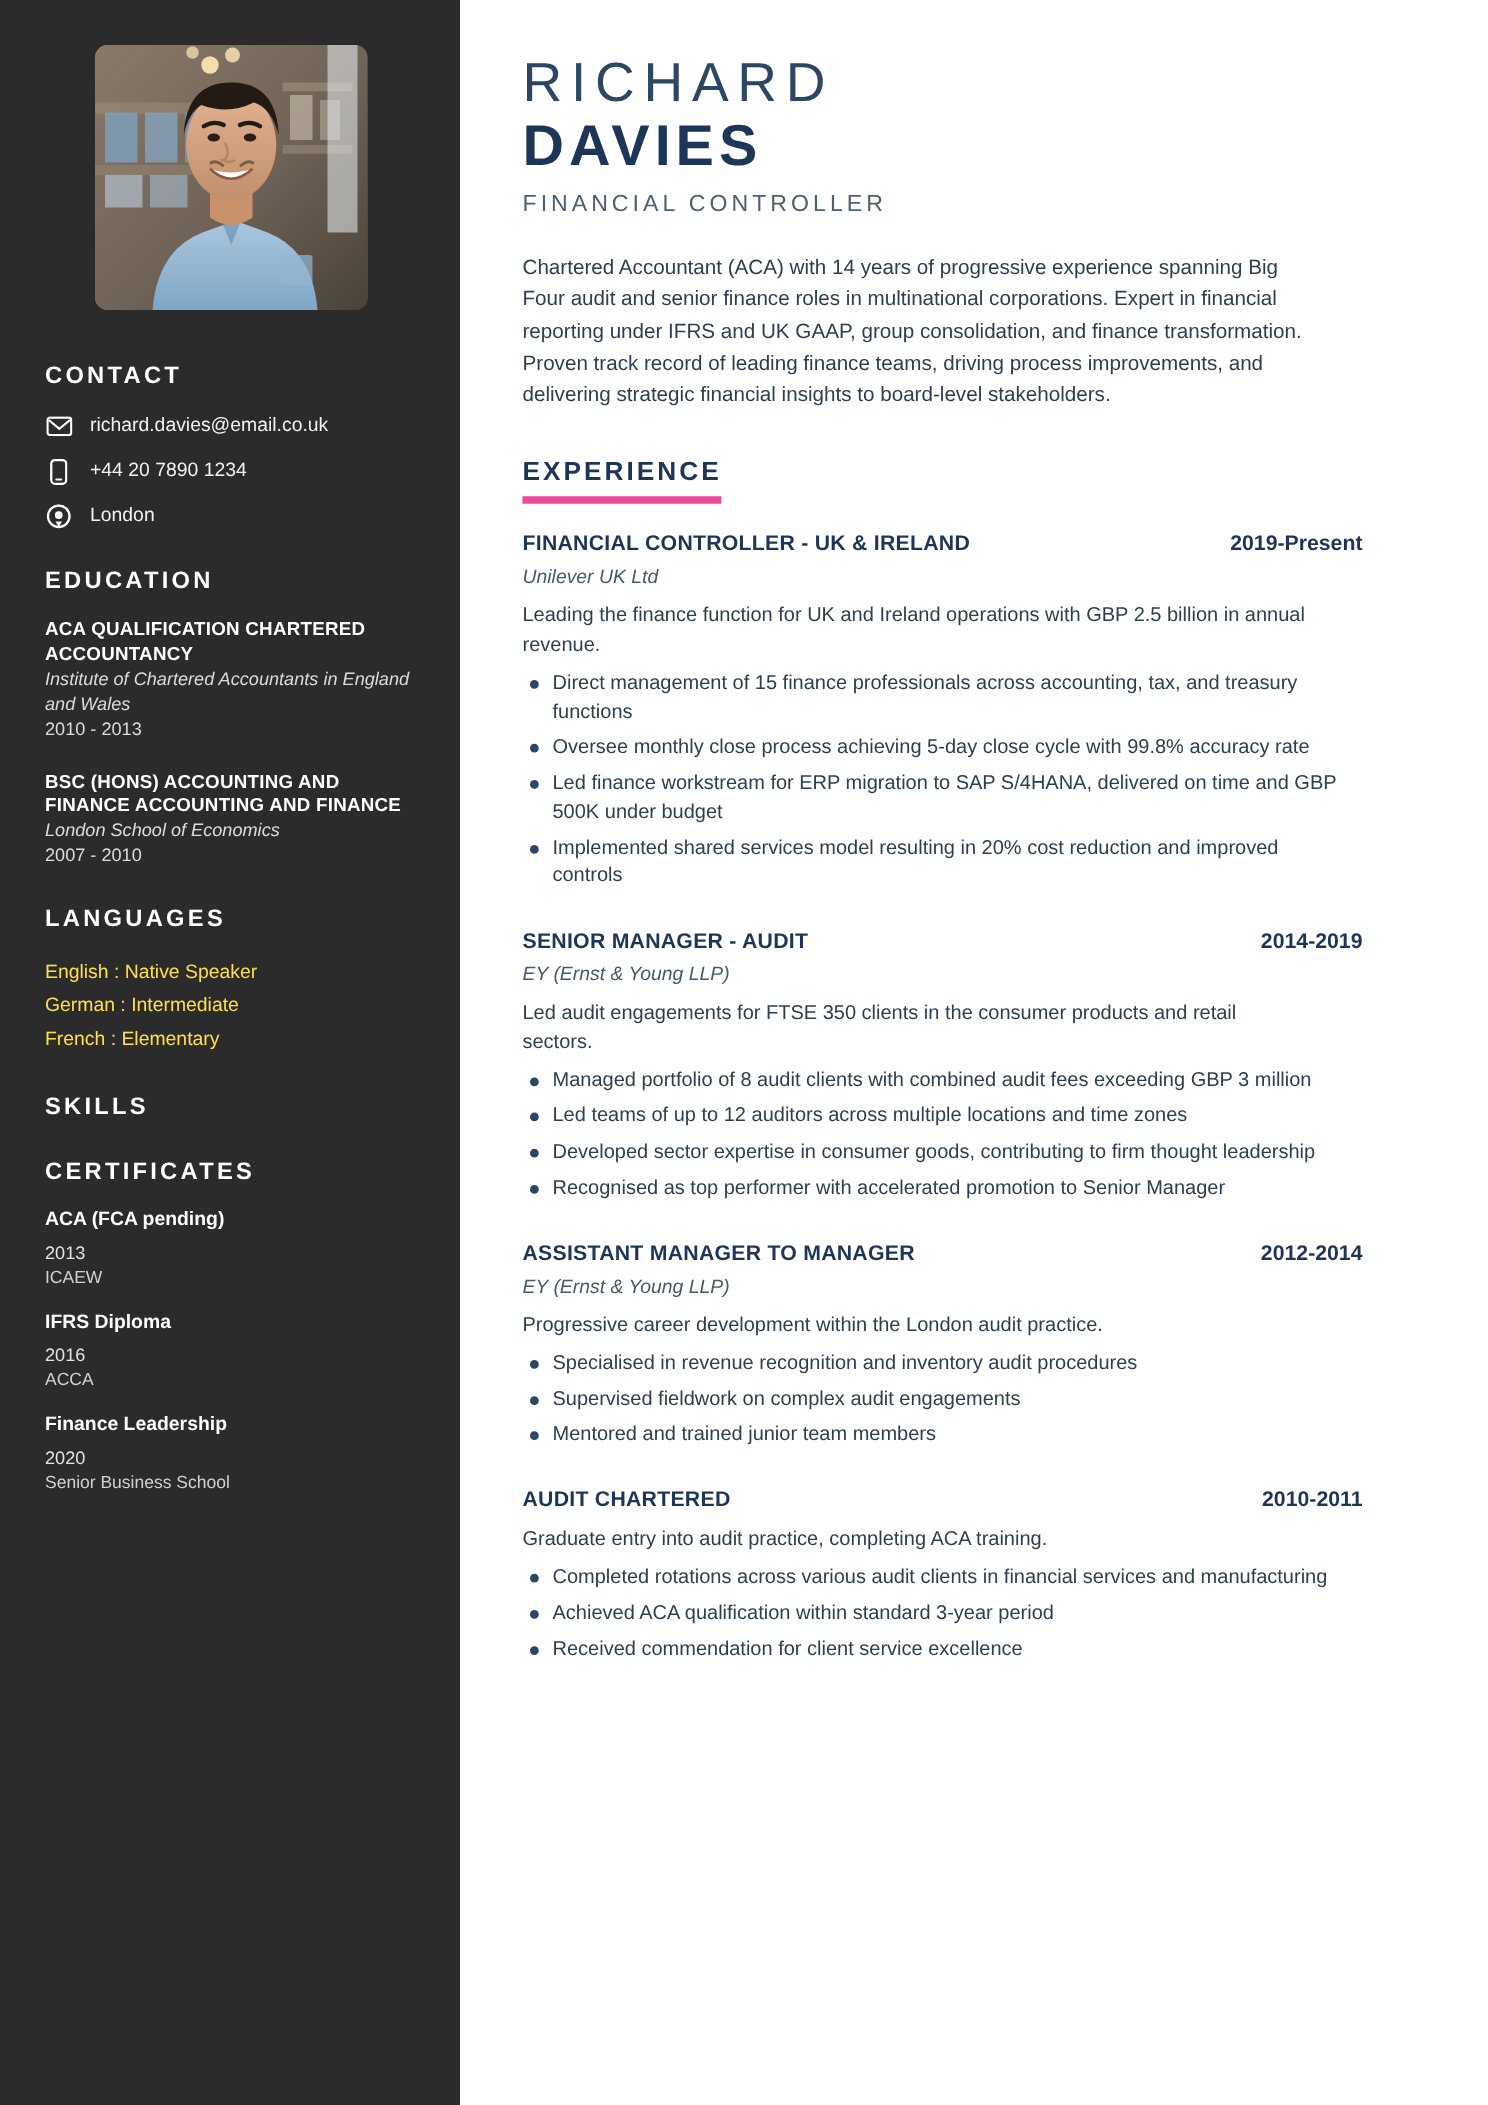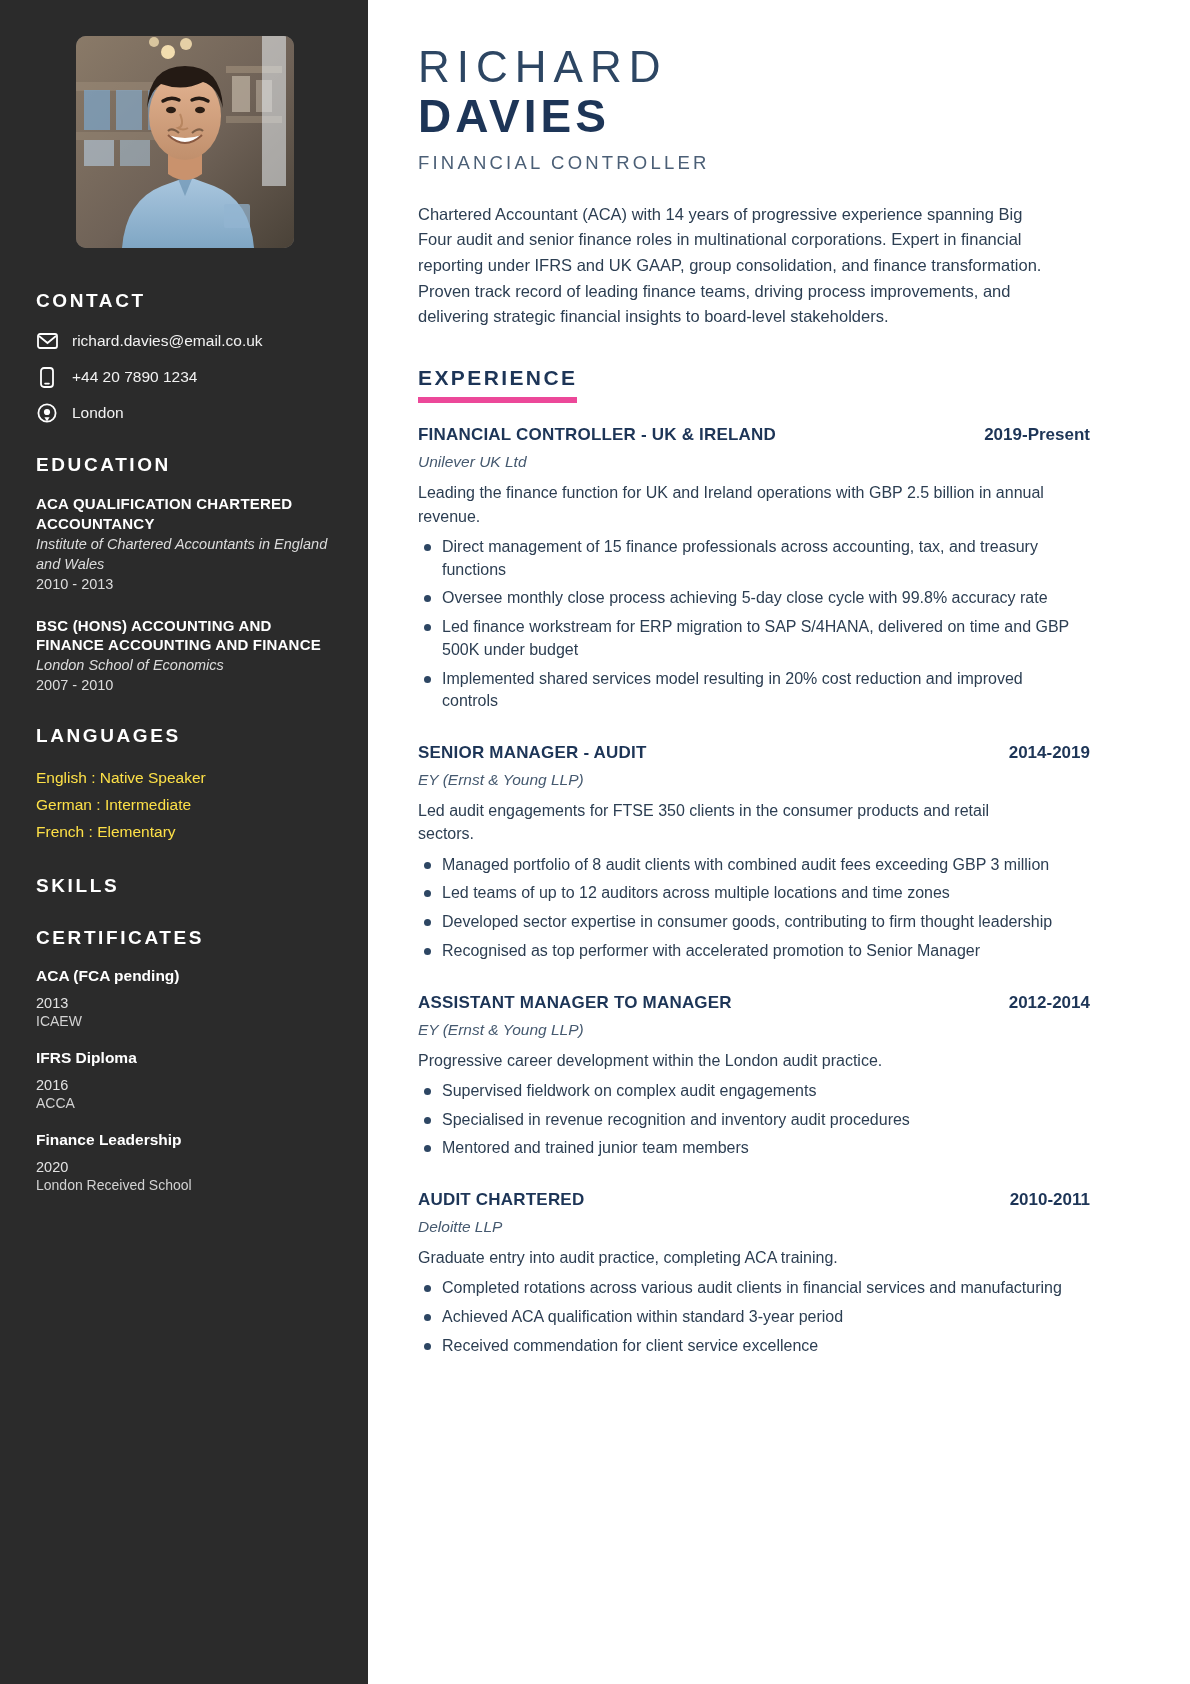--- a/index.html
+++ b/index.html
@@ -236,21 +236,21 @@
           <span class="cert-year">2016</span>
         </div>
         <div class="cert-issuer">ACCA</div>
       </div>
 
       <div class="cert-item">
         <div class="cert-top">
           <span class="cert-name">Finance Leadership</span>
           <span class="cert-year">2020</span>
         </div>
-        <div class="cert-issuer">London Received School</div>
+        <div class="cert-issuer">Senior Business School</div>
       </div>
     </div>
 
   </aside>
 
   <main class="main">
 
     <div class="name-first">RICHARD</div>
     <div class="name-last">DAVIES</div>
     <div class="job-title">FINANCIAL CONTROLLER</div>
@@ -291,32 +291,31 @@
     </section>
 
     <section class="exp">
       <div class="exp-top">
         <span class="exp-role">ASSISTANT MANAGER TO MANAGER</span>
         <span class="exp-date">2012-2014</span>
       </div>
       <div class="exp-company">EY (Ernst &amp; Young LLP)</div>
       <p class="exp-desc">Progressive career development within the London audit practice.</p>
       <ul class="exp-bullets">
+        <li>Specialised in revenue recognition and inventory audit procedures</li>
         <li>Supervised fieldwork on complex audit engagements</li>
-        <li>Specialised in revenue recognition and inventory audit procedures</li>
         <li>Mentored and trained junior team members</li>
       </ul>
     </section>
 
     <section class="exp">
       <div class="exp-top">
         <span class="exp-role">AUDIT CHARTERED</span>
         <span class="exp-date">2010-2011</span>
       </div>
-      <div class="exp-company">Deloitte LLP</div>
       <p class="exp-desc">Graduate entry into audit practice, completing ACA training.</p>
       <ul class="exp-bullets">
         <li>Completed rotations across various audit clients in financial services and manufacturing</li>
         <li>Achieved ACA qualification within standard 3-year period</li>
         <li>Received commendation for client service excellence</li>
       </ul>
     </section>
 
   </main>
 </div>

